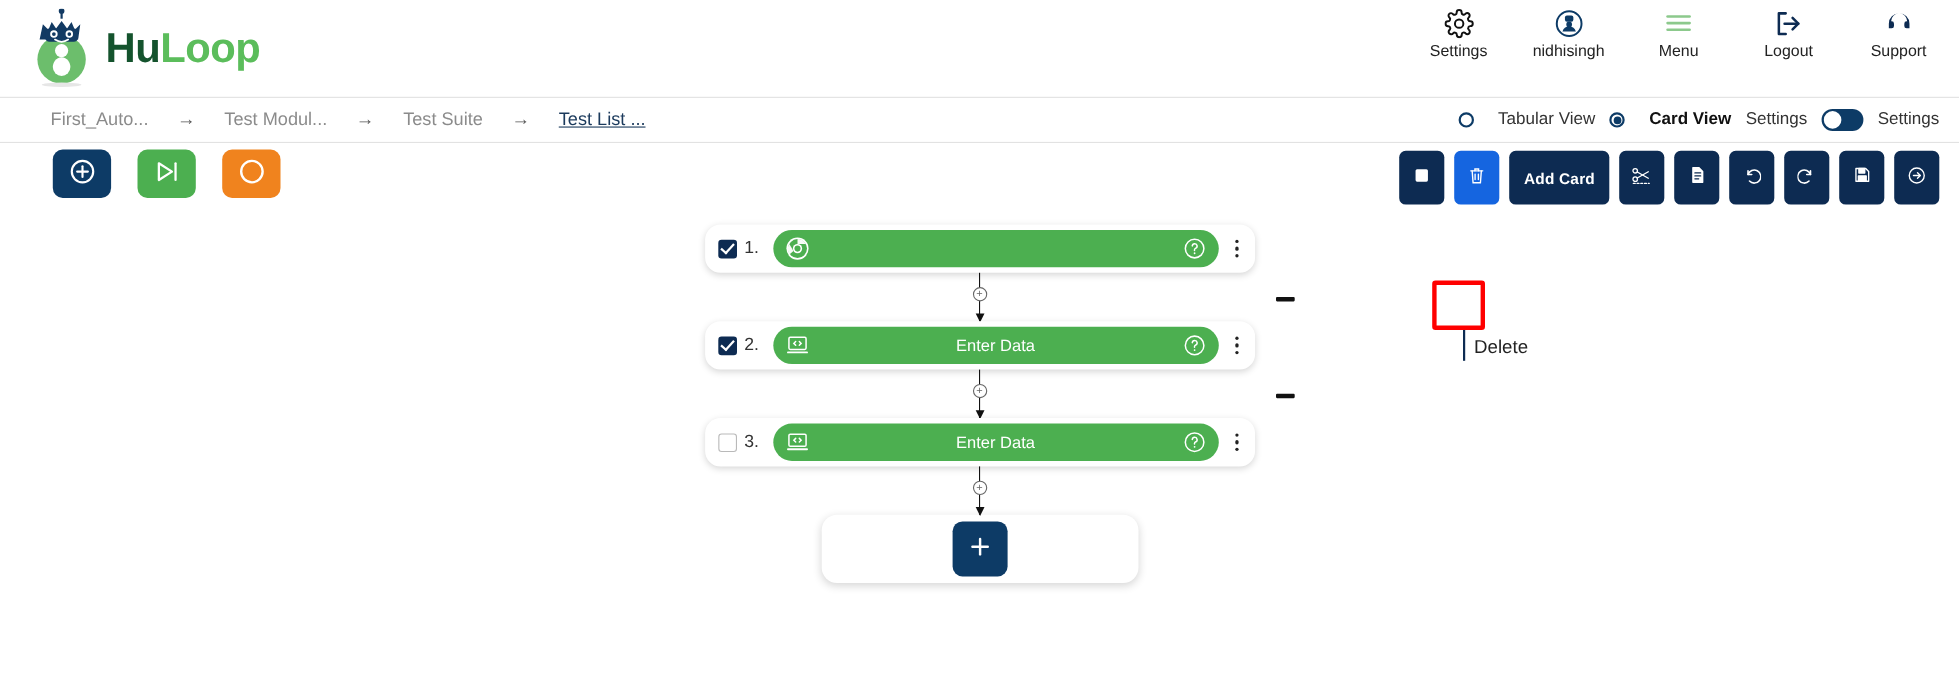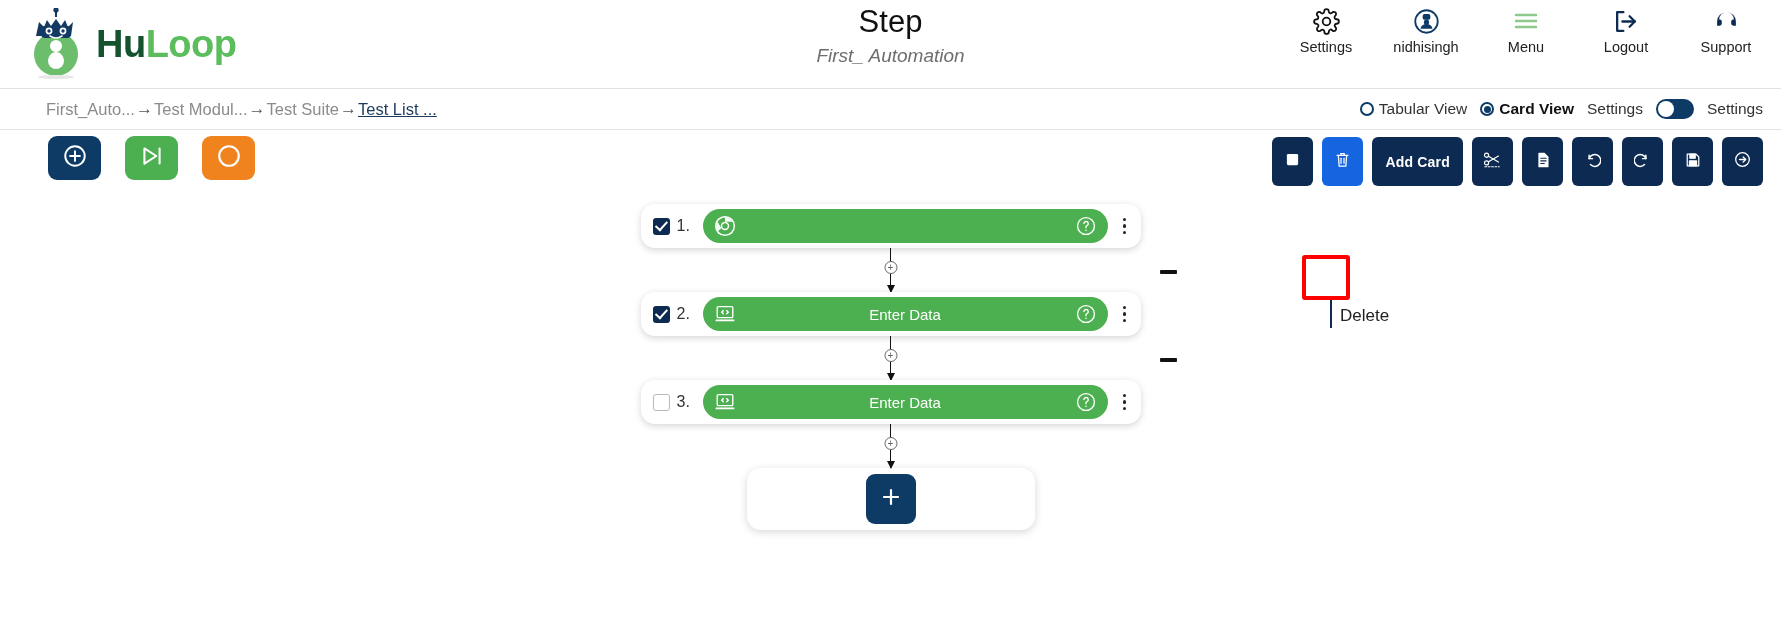--- a/index.html
+++ b/index.html
@@ -51,30 +51,30 @@
   }
   .hact .ic { height:30px; display:flex; align-items:center; justify-content:center; }
   .hact .lb { font-size:14.5px; color:#222; white-space:nowrap; }
 
   
   .subbar {
     height:42px; border-top:1px solid #e2e2e2; border-bottom:1px solid #e2e2e2;
     display:flex; align-items:center; position:relative;
     background:#fff;
   }
-  .crumbs { display:flex; align-items:center; margin-left:46px; gap:1px; }
+  .crumbs { display:flex; align-items:center; margin-left:46px; gap:26px; }
   .crumb { font-size:16.5px; color:#8b8b8b; white-space:nowrap; cursor:pointer; }
   .crumb.active { color:#1b3a5c; text-decoration:underline; }
   .crumb-arrow { color:#555; font-size:17px; }
 
   .viewopts {
     position:absolute; right:18px; top:0; height:100%;
     display:flex; align-items:center; gap:13px;
   }
-  .radio-opt { display:flex; align-items:center; gap:5px; cursor:pointer; }
+  .radio-opt { display:flex; align-items:center; gap:22px; cursor:pointer; }
   .radio {
     width:14px; height:14px; border-radius:50%;
     border:2px solid #0d3b66; background:#fff;
     display:flex; align-items:center; justify-content:center;
   }
   .radio.on::after {
     content:""; width:7px; height:7px; border-radius:50%; background:#0d3b66;
   }
   .radio-lb { font-size:15.5px; color:#333; white-space:nowrap; }
   .radio-lb.sel { font-weight:bold; color:#111; }
@@ -212,24 +212,20 @@
         <path d="M24 28 q6 4 12 0" stroke="#fff" stroke-width="1.6" fill="none" stroke-linecap="round"></path>
         <ellipse cx="30" cy="69" rx="18" ry="2" fill="#e6e6e6"></ellipse>
       </svg>
     </div>
     <div class="logo-text">
       <span class="logo-hu">Hu</span>
         <span class="logo-loop">Loop</span>
     </div>
   </div>
 
-  <div class="title-block">
-    <div class="title-main">Step</div>
-    <div class="title-sub">First_ Automation</div>
-  </div>
 
   <div class="header-actions">
 
     <div class="hact">
       <div class="ic">
         <svg width="27" height="27" viewBox="0 0 24 24" fill="none" stroke="#111" stroke-width="1.6">
           <circle cx="12" cy="12" r="3.4"></circle>
           <path d="M19.4 15a1.6 1.6 0 0 0 .3 1.8l.1.1a2 2 0 1 1-2.8 2.8l-.1-.1a1.6 1.6 0 0 0-1.8-.3 1.6 1.6 0 0 0-1 1.5V21a2 2 0 1 1-4 0v-.1A1.6 1.6 0 0 0 9 19.4a1.6 1.6 0 0 0-1.8.3l-.1.1a2 2 0 1 1-2.8-2.8l.1-.1a1.6 1.6 0 0 0 .3-1.8 1.6 1.6 0 0 0-1.5-1H3a2 2 0 1 1 0-4h.1A1.6 1.6 0 0 0 4.6 9a1.6 1.6 0 0 0-.3-1.8l-.1-.1a2 2 0 1 1 2.8-2.8l.1.1a1.6 1.6 0 0 0 1.8.3H9a1.6 1.6 0 0 0 1-1.5V3a2 2 0 1 1 4 0v.1a1.6 1.6 0 0 0 1 1.5 1.6 1.6 0 0 0 1.8-.3l.1-.1a2 2 0 1 1 2.8 2.8l-.1.1a1.6 1.6 0 0 0-.3 1.8V9a1.6 1.6 0 0 0 1.5 1H21a2 2 0 1 1 0 4h-.1a1.6 1.6 0 0 0-1.5 1z"></path>
         </svg>
       </div>

